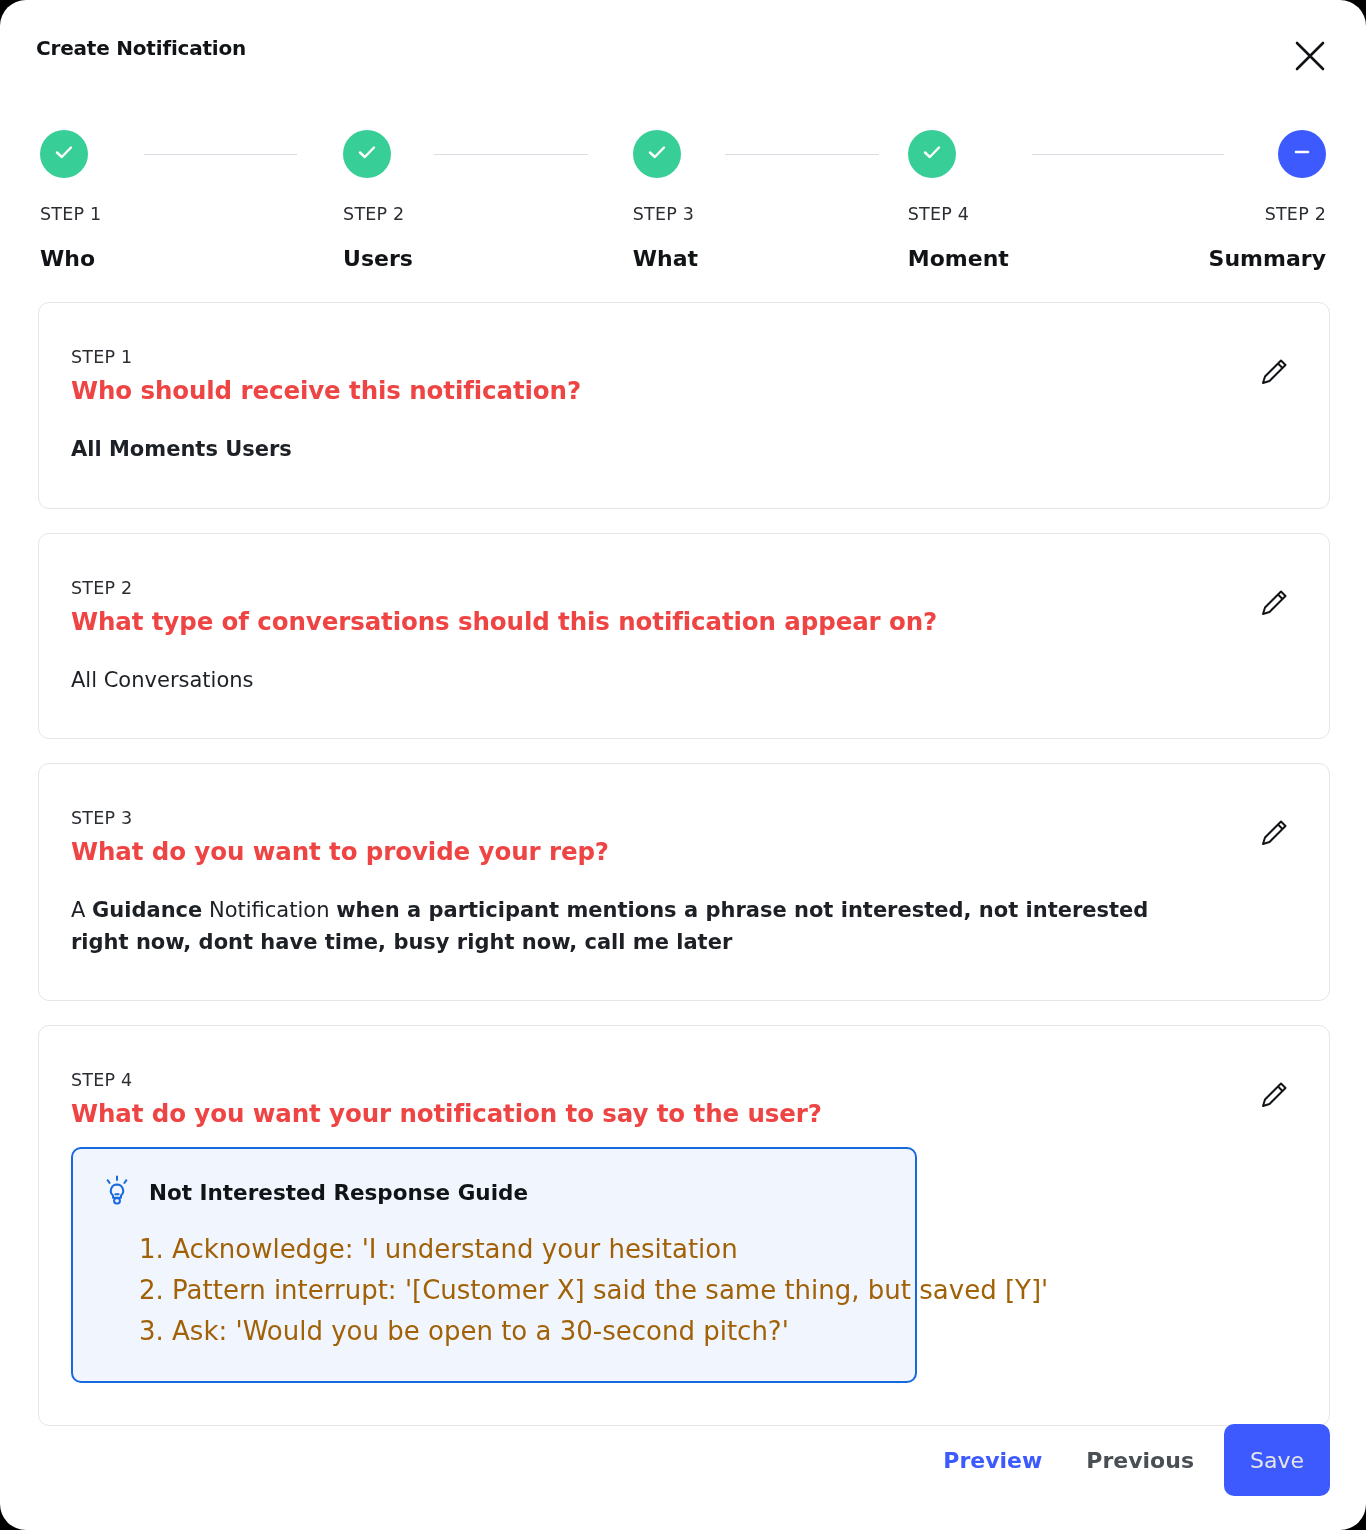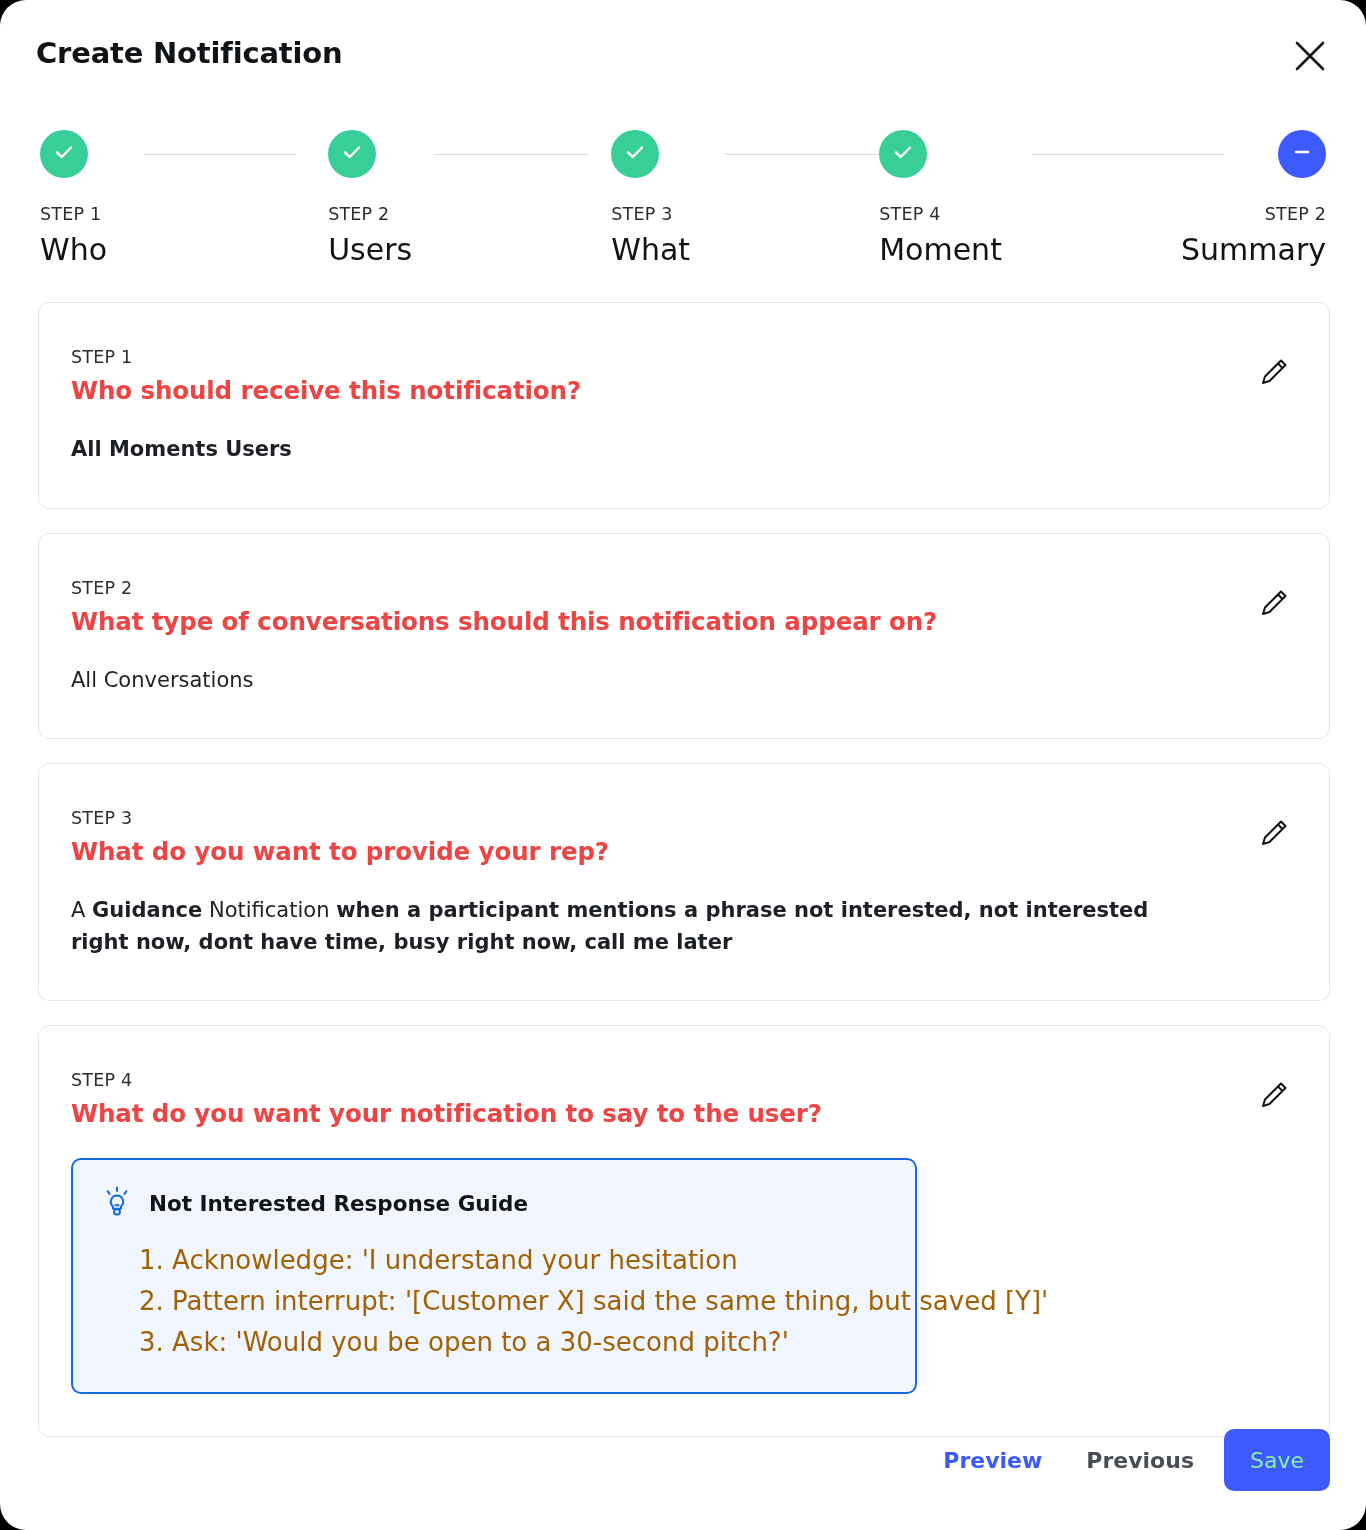--- a/index.html
+++ b/index.html
@@ -25,21 +25,21 @@
   
   .modal-header {
     position: absolute;
     top: 0; left: 0; right: 0;
     height: 110px;
   }
   .modal-title {
     position: absolute;
     left: 36px;
     top: 36px;
-    font-size: 29px;
+    font-size: 20px;
     font-weight: 700;
     color: #111417;
     letter-spacing: -0.2px;
   }
   .close-btn {
     position: absolute;
     right: 28px;
     top: 28px;
     width: 56px;
     height: 56px;
@@ -88,25 +88,25 @@
     margin-top: 26px;
     white-space: nowrap;
   }
   .step-num {
     font-size: 17.5px;
     color: #2a2e33;
     letter-spacing: 0.2px;
     line-height: 1.25;
   }
   .step-name {
-    font-size: 30px;
-    font-weight: 400;
+    font-size: 22px;
+    font-weight: 700;
     color: #111417;
     line-height: 1.35;
-    margin-top: 4px;
+    margin-top: 18px;
   }
   .step.last .step-meta { text-align: right; }
 
   .connector {
     position: absolute;
     top: 24px;
     height: 1px;
     background: #d9dde3;
     z-index: 1;
   }
@@ -156,21 +156,21 @@
     display: flex;
     align-items: center;
     justify-content: center;
     cursor: pointer;
   }
   .edit-btn svg { display: block; }
 
   
   .guidance {
     box-sizing: border-box;
-    margin-top: 30px;
+    margin-top: 19px;
     width: 846px;
     min-height: 234px;
     border: 2px solid #1869e0;
     border-radius: 10px;
     background: #f1f5fe;
     padding: 26px 26px 30px 28px;
   }
   .guidance-head {
     display: flex;
     align-items: center;
@@ -214,26 +214,26 @@
     background: none;
     border: none;
     cursor: pointer;
     padding: 12px 22px;
     font-family: inherit;
   }
   .link-btn.preview { color: #3d5afe; }
   .link-btn.previous { color: #4a4f55; margin-right: 8px; }
   .save-btn {
     background: #3d5afe;
-    color: #86efac;
+    color: #e5e5e5;
     font-size: 22px;
     border: none;
     border-radius: 10px;
     padding: 0 26px;
-    height: 62px;
+    height: 72px;
     cursor: pointer;
     font-family: inherit;
   }
 </style>
 </head>
 <body>
 
 <div class="window">
 
   <div class="modal-header">

